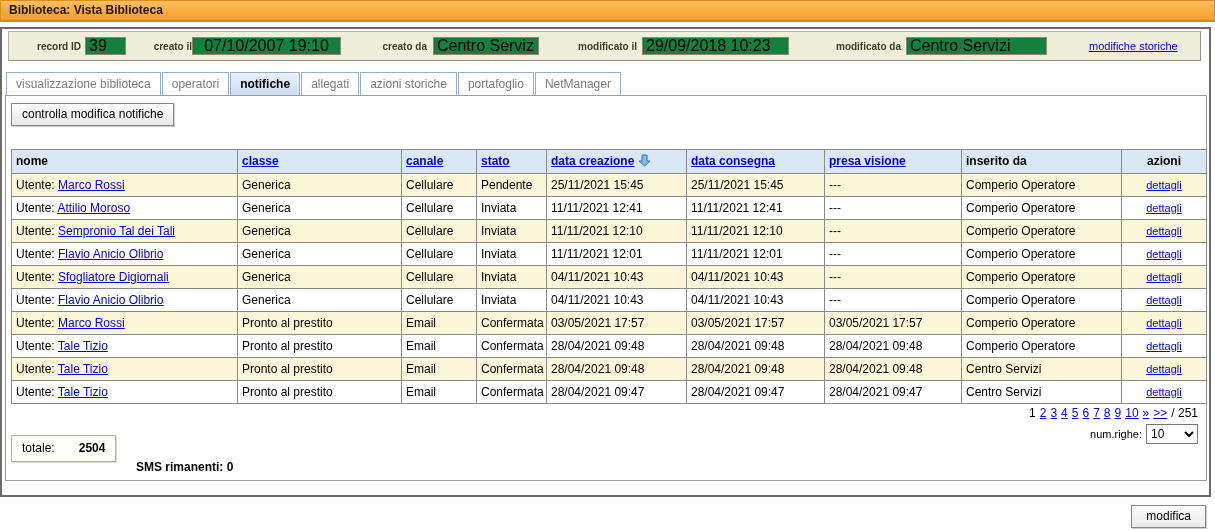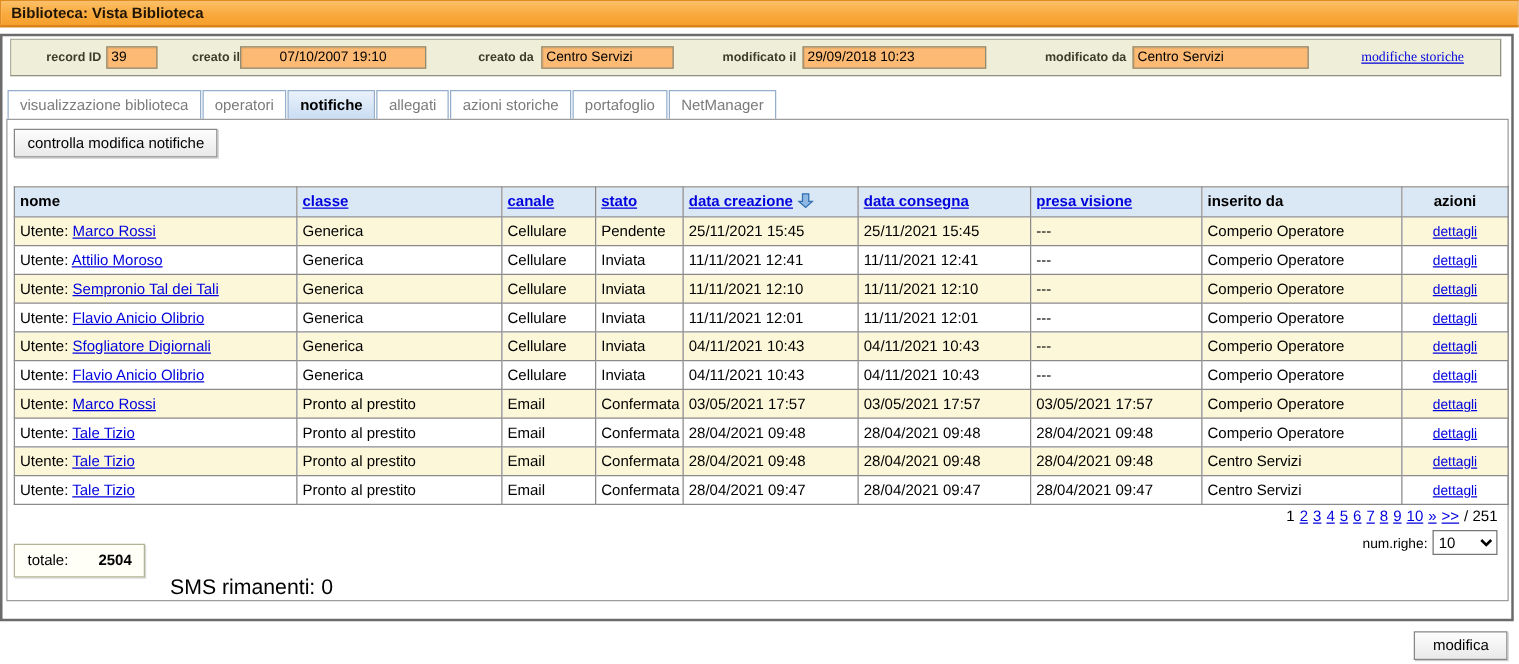--- a/index.html
+++ b/index.html
@@ -27,25 +27,25 @@
   
   .record-strip {
     position:absolute; top:2px; left:6px; width:1193px; height:30px;
     background:#efefd9; border:1px solid #b2b2a2;
     border-bottom-color:#8f8f82; border-right-color:#8f8f82;
   }
   .record-strip .lbl {
     position:absolute; top:9px; font-size:10px; font-weight:bold; color:#3c3c28; text-align:right;
   }
   .record-strip input {
-    position:absolute; top:5px; height:18px; background:#fdba74;
+    position:absolute; top:5px; height:18px; background:#15803d;
     border:1px solid #8b8b76; box-shadow:inset 1px 1px 0 rgba(0,0,0,.08);
-    font-family:"Liberation Sans",sans-serif; font-size:11px; color:#000; padding:0 3px;
-  }
-  .record-strip .hist { position:absolute; top:8px; left:1080px; font-size:11px;font-family:Liberation Serif, serif; }
+    font-family:"Liberation Sans",sans-serif; font-size:16px; color:#000; padding:0 3px;
+  }
+  .record-strip .hist { position:absolute; top:8px; left:1080px; font-size:11px; }
 
   
   .tabs { position:absolute; top:43px; left:4px; height:24px; white-space:nowrap; }
   .tab {
     display:inline-block; padding:4px 9px 5px; border:1px solid #94aecb;
     background:#fff; color:#7b7b7b; font-size:12px; margin-right:1px; cursor:pointer;
   }
   .tab.active {
     background:linear-gradient(180deg,#eaf2fb 0%, #c8dcf2 100%);
     color:#000; font-weight:bold;
@@ -89,21 +89,21 @@
   .rows-select select {
     font-family:"Liberation Sans",sans-serif; font-size:12px; height:20px; width:52px;
     border:1px solid #767676; background:#fff; margin-left:4px;
   }
   .totale-box {
     position:absolute; top:339px; left:5px; padding:5px 10px 6px;
     background:#fffff8; border:1px solid #b3b396; box-shadow:1px 1px 0 rgba(0,0,0,.15);
     font-size:12px;
   }
   .totale-box b { margin-left:24px; }
-  .sms-line { position:absolute; top:364px; left:130px; font-weight:normal; font-size:17px; }
+  .sms-line { position:absolute; top:364px; left:130px; font-weight:bold; font-size:12px; }
 
   .modifica-btn { position:absolute; top:505px; right:9px; padding:3px 14px 4px; }
 </style>
 </head>
 <body>
 
 <div class="titlebar">
   <span>Biblioteca: Vista Biblioteca</span>
 </div>
 

